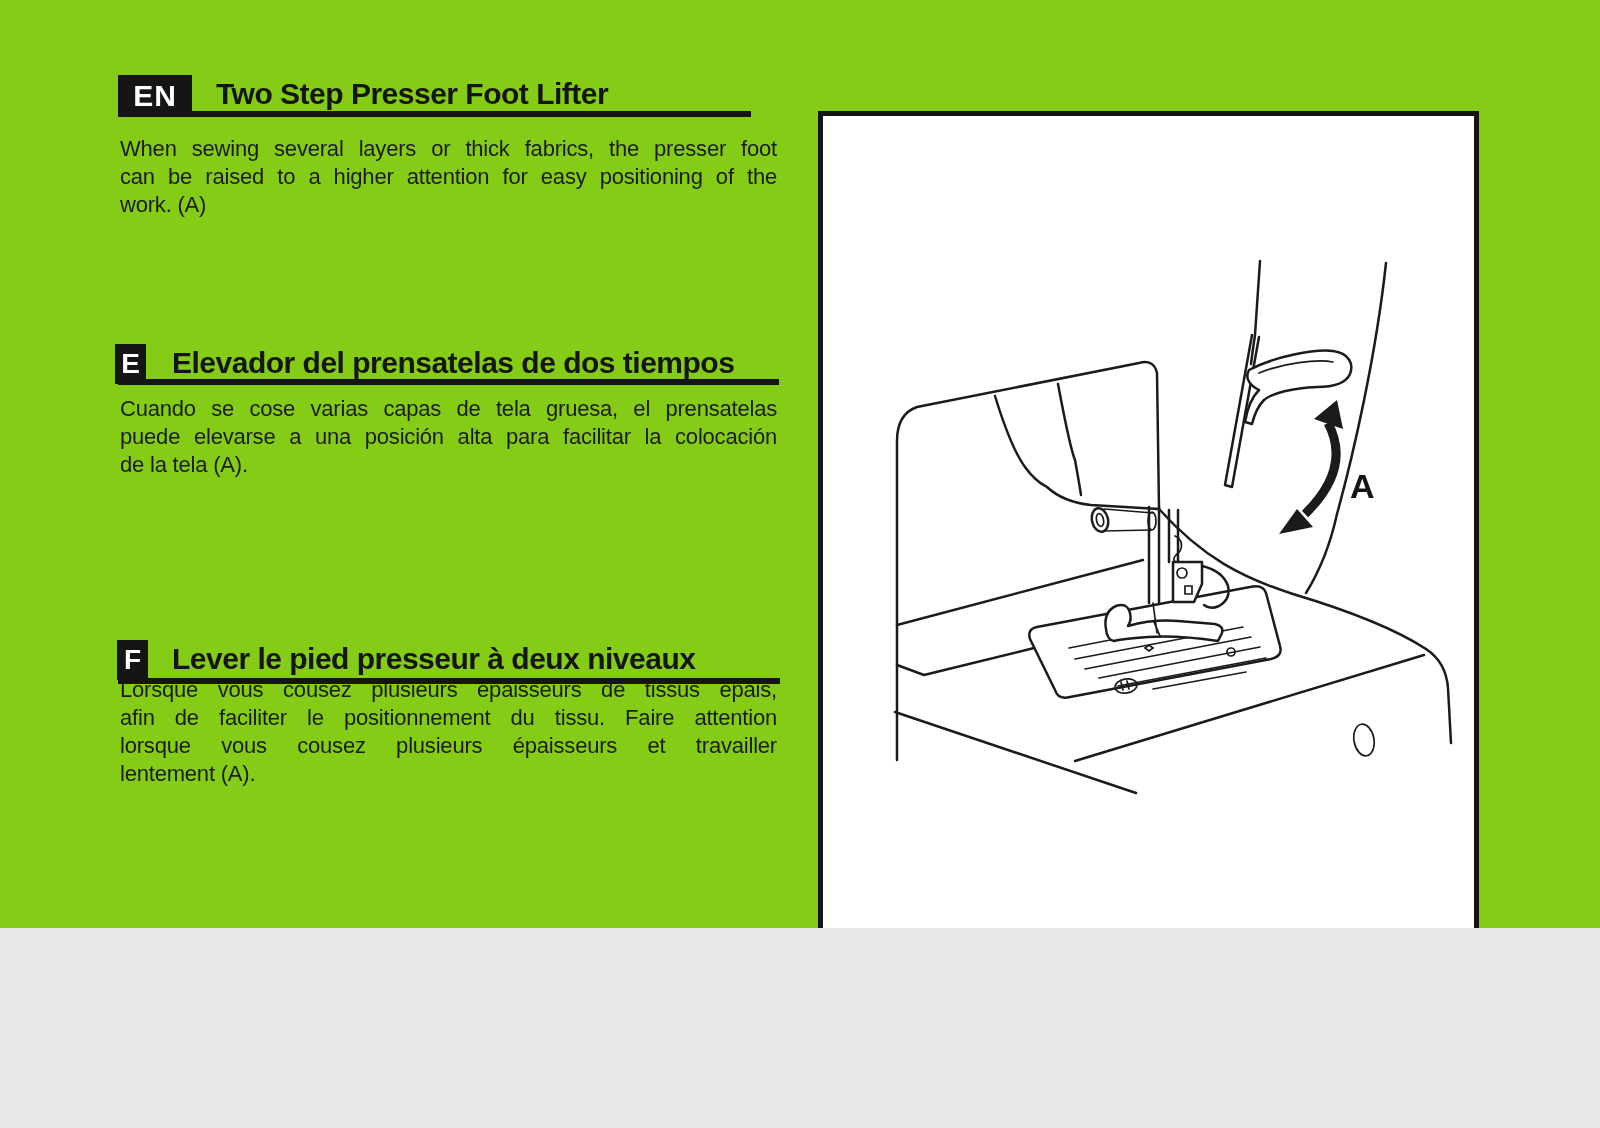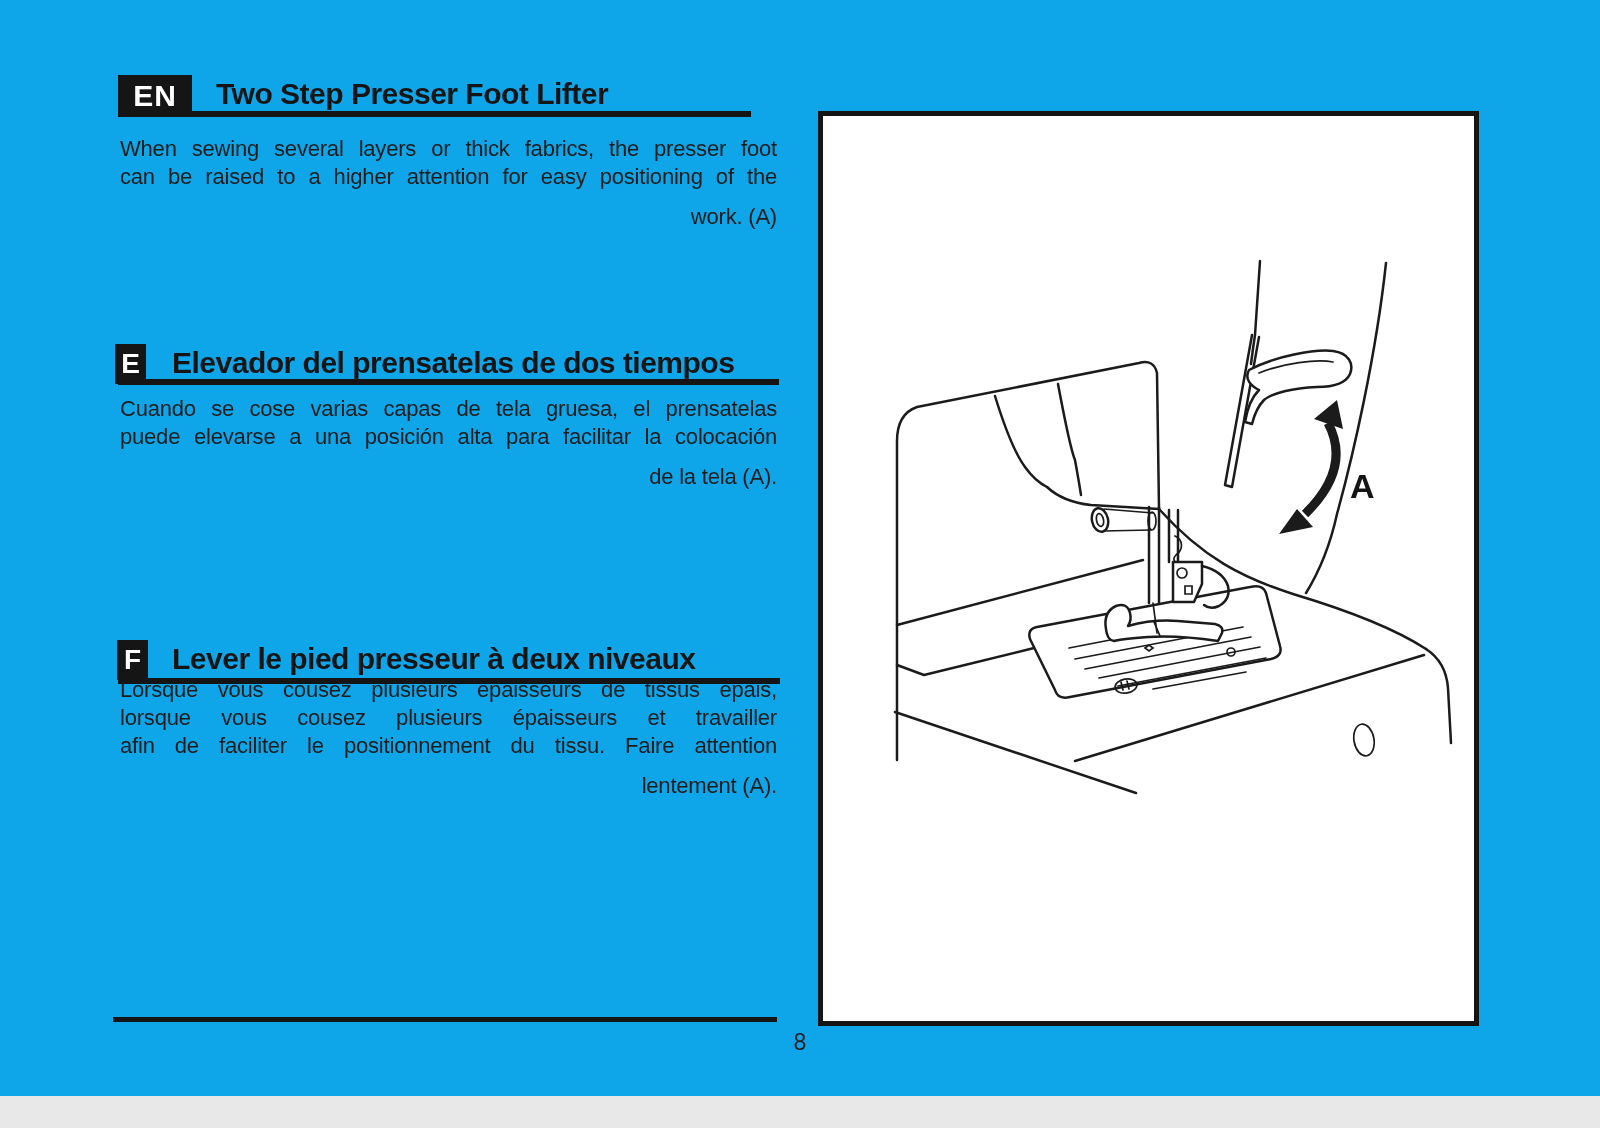--- a/index.html
+++ b/index.html
@@ -1,17 +1,17 @@
 <!DOCTYPE html>
 <html><head>
 <meta charset="utf-8">
 <style>
   html,body{margin:0;padding:0;background:#e8e8e8;}
   .page{
-    position:relative;width:1600px;height:1096px;background:#0ea5e9;
+    position:relative;width:1600px;height:928px;background:#84cc16;
     font-family:"Liberation Sans","DejaVu Sans",sans-serif;color:#151515;
     overflow:hidden;margin:0 auto;
   }
   .badge{
     position:absolute;background:#151515;color:#ffffff;font-weight:bold;
     text-align:center;z-index:3;
   }
   .badge-en{left:118px;top:75px;width:74px;height:41px;font-size:30px;line-height:41px;letter-spacing:1px;}
   .badge-sq{width:31px;height:40px;font-size:28px;line-height:40px;}
   .badge-e{left:115px;top:344px;}
@@ -28,21 +28,21 @@
   .rule-e{left:118px;top:379px;width:661px;}
   .rule-f{left:118px;top:678px;width:662px;}
   .para{
     position:absolute;width:657px;font-size:22px;line-height:28px;
     letter-spacing:-0.2px;color:#1c1c1c;
   }
   .para-en{left:120px;top:135px;}
   .para-e{left:120px;top:395px;}
   .para-f{left:120px;top:676px;}
   .jl{text-align:justify;text-align-last:justify;}
-  .ll{text-align:right;margin-top:12px;}
+  .ll{text-align:left;}
   .bottom-rule{position:absolute;left:113px;top:1017px;width:664px;height:5px;background:#151515;}
   .pagenum{position:absolute;left:770px;top:1029px;width:60px;text-align:center;font-size:23px;color:#1c1c1c;}
   .figure{
     position:absolute;left:818px;top:111px;width:661px;height:915px;
     border:5px solid #151515;box-sizing:border-box;background:#ffffff;
   }
   .figure svg{display:block;width:651px;height:905px;}
   .draw{stroke:#1b1b1b;fill:none;stroke-width:2.5;stroke-linecap:round;stroke-linejoin:round;}
   .drawthin{stroke:#1b1b1b;fill:none;stroke-width:1.7;stroke-linecap:round;}
   .drawfill{stroke:#1b1b1b;fill:#ffffff;stroke-width:2.5;stroke-linejoin:round;}
@@ -70,22 +70,22 @@
     <div class="jl">Cuando se cose varias capas de tela gruesa, el prensatelas</div>
     <div class="jl">puede elevarse a una posición alta para facilitar la colocación</div>
     <div class="ll">de la tela (A).</div>
   </div>
 
   <div class="badge badge-sq badge-f">F</div>
   <div class="h-title h-f">Lever le pied presseur à deux niveaux</div>
   <div class="rule rule-f"></div>
   <div class="para para-f">
     <div class="jl">Lorsque vous cousez plusieurs épaisseurs de tissus épais,</div>
+    <div class="jl">afin de faciliter le positionnement du tissu. Faire attention</div>
     <div class="jl">lorsque vous cousez plusieurs épaisseurs et travailler</div>
-    <div class="jl">afin de faciliter le positionnement du tissu. Faire attention</div>
     <div class="ll">lentement (A).</div>
   </div>
 
   <div class="bottom-rule"></div>
   <div class="pagenum">8</div>
 
   <div class="figure">
     <svg viewBox="0 0 651 905" xmlns="http://www.w3.org/2000/svg">
 
       <g>

